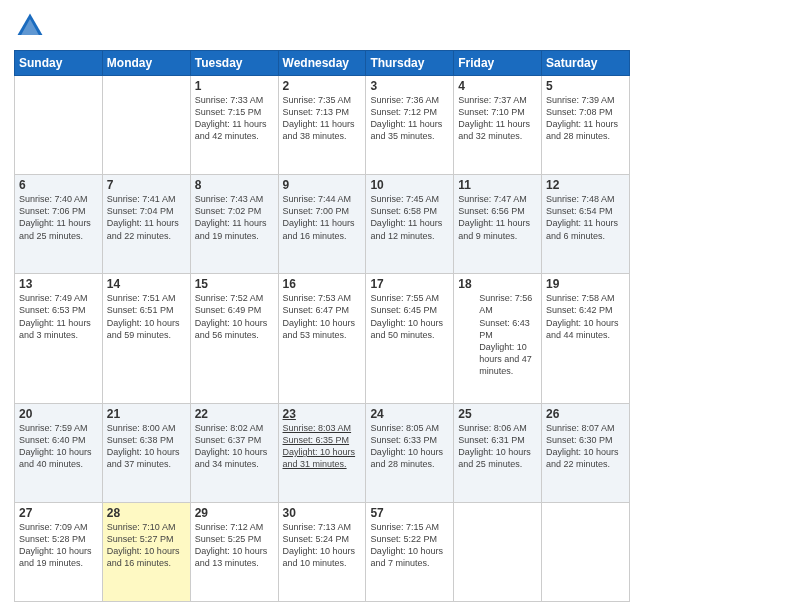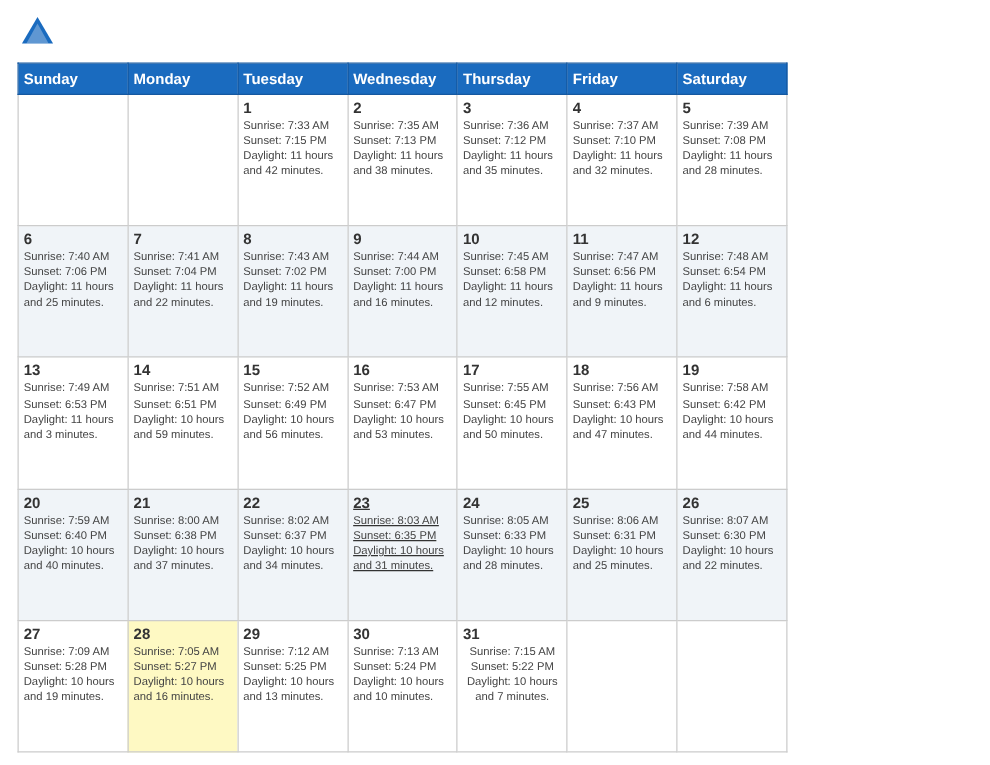--- a/index.html
+++ b/index.html
@@ -240,21 +240,21 @@
 Daylight: 10 hours and 53 minutes.</div>
           </td>
           <td style="background: rgb(255, 255, 255);">
             <span class="day-num">17</span>
             <div class="day-info" style="white-space: pre-line;">Sunrise: 7:55 AM
 Sunset: 6:45 PM
 Daylight: 10 hours and 50 minutes.</div>
           </td>
           <td style="background: rgb(255, 255, 255);">
             <span class="day-num">18</span>
-            <div class="day-info" style="white-space: pre-line;">Sunrise: 7:56 AM
+            <div class="day-info" style="white-space: pre-line; margin-left: 21px;">Sunrise: 7:56 AM
 Sunset: 6:43 PM
 Daylight: 10 hours and 47 minutes.</div>
           </td>
           <td style="background: rgb(255, 255, 255);">
             <span class="day-num">19</span>
             <div class="day-info" style="white-space: pre-line;">Sunrise: 7:58 AM
 Sunset: 6:42 PM
 Daylight: 10 hours and 44 minutes.</div>
           </td>
         </tr>
@@ -304,39 +304,39 @@
         </tr>
         <tr>
           <td style="background: rgb(255, 255, 255);">
             <span class="day-num">27</span>
             <div class="day-info" style="white-space: pre-line;">Sunrise: 7:09 AM
 Sunset: 5:28 PM
 Daylight: 10 hours and 19 minutes.</div>
           </td>
           <td style="background: #fef9c3;">
             <span class="day-num">28</span>
-            <div class="day-info" style="white-space: pre-line;">Sunrise: 7:05 AM
+            <div class="day-info" style="white-space: pre-line;">Sunrise: 7:10 AM
 Sunset: 5:27 PM
 Daylight: 10 hours and 16 minutes.</div>
           </td>
           <td style="background: rgb(255, 255, 255);">
             <span class="day-num">29</span>
             <div class="day-info" style="white-space: pre-line;">Sunrise: 7:12 AM
 Sunset: 5:25 PM
 Daylight: 10 hours and 13 minutes.</div>
           </td>
           <td style="background: rgb(255, 255, 255);">
             <span class="day-num">30</span>
             <div class="day-info" style="white-space: pre-line;">Sunrise: 7:13 AM
 Sunset: 5:24 PM
 Daylight: 10 hours and 10 minutes.</div>
           </td>
           <td style="background: rgb(255, 255, 255);">
-            <span class="day-num">31</span>
-            <div class="day-info" style="white-space: pre-line; text-align: center;">Sunrise: 7:15 AM
+            <span class="day-num">57</span>
+            <div class="day-info" style="white-space: pre-line;">Sunrise: 7:15 AM
 Sunset: 5:22 PM
 Daylight: 10 hours and 7 minutes.</div>
           </td>
           <td class="empty-cell"></td>
           <td class="empty-cell"></td>
         </tr>
       </tbody>
   </table>
 </div>
 

